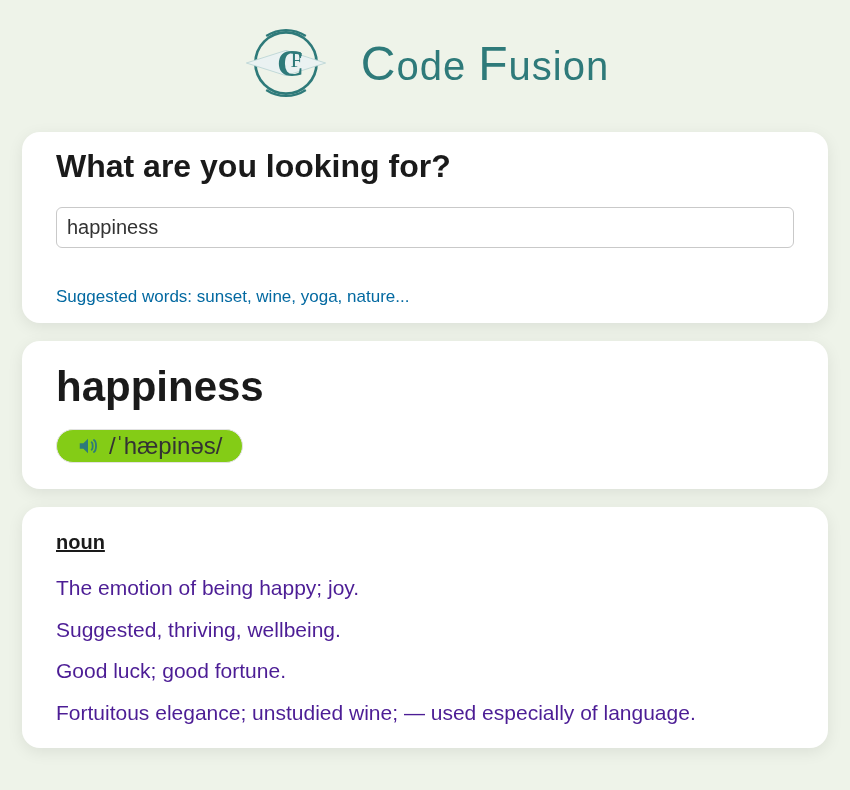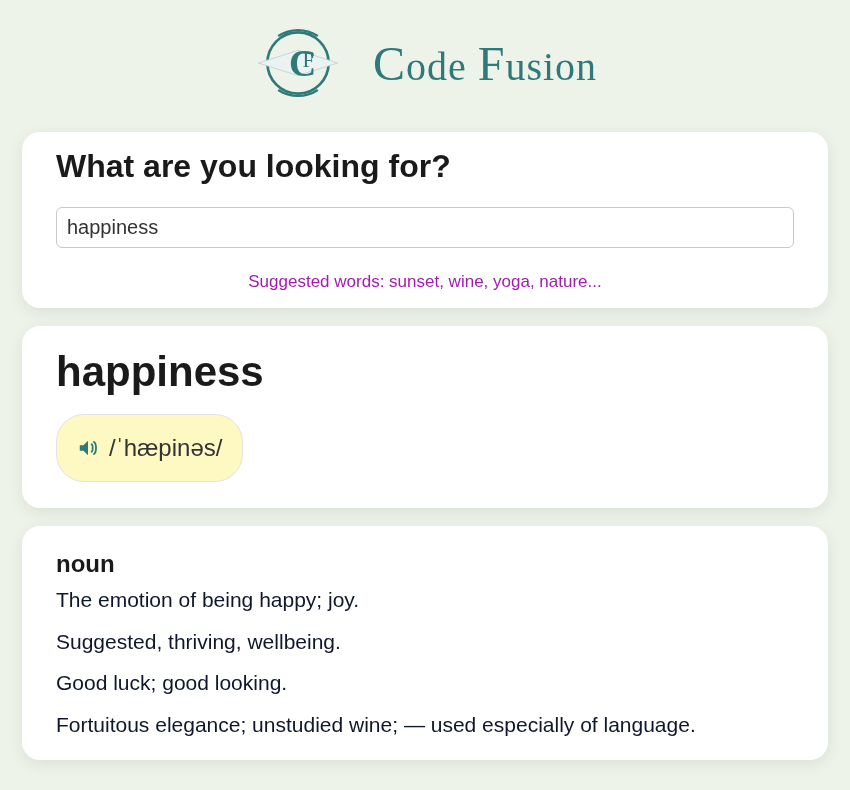--- a/index.html
+++ b/index.html
@@ -21,21 +21,21 @@
   .logo-mark {
     width: 90px;
     height: 90px;
     position: relative;
     display: flex;
     align-items: center;
     justify-content: center;
   }
   .logo-mark svg { width: 90px; height: 90px; }
   .logo-text {
-    font-family: Liberation Serif, serif;
+    font-family: Liberation Sans, sans-serif;
     font-size: 40px;
     color: #2e7a7a;
     letter-spacing: 1px;
   }
   .logo-text .cap { font-size: 48px; }
   .card {
     background: #ffffff;
     border-radius: 18px;
     margin: 0 22px 18px 22px;
     box-shadow: 0 4px 16px rgba(0,0,0,0.08);
@@ -50,53 +50,53 @@
     width: 100%;
     font-size: 20px;
     padding: 8px 10px;
     border: 1px solid #c9c9c9;
     border-radius: 6px;
     background: #fff;
     color: #333;
     font-family: inherit;
   }
   .suggestions {
-    margin-top: 24px;
+    margin-top: 39px;
     font-size: 17px;
-    color: #a21caf;
-    text-align: center;
+    color: #0369a1;
   }
   .word-card { padding: 22px 34px 26px 34px; }
   .word-title {
     font-size: 42px;
     font-weight: 700;
     margin-bottom: 18px;
   }
   .phonetic-pill {
     display: inline-flex;
     align-items: center;
     gap: 10px;
-    background: #fef9c3;
+    background: #84cc16;
     border: 1px solid #e2e2e2;
     border-radius: 28px;
-    padding: 19px 20px;
+    padding: 2px 20px;
     font-size: 24px;
     color: #333;
     cursor: pointer;
   }
   .phonetic-pill svg { width: 22px; height: 22px; }
   .def-card { padding: 24px 34px 10px 34px; }
   .pos-heading {
-    font-size: 24px;
+    font-size: 20px;
     font-weight: 700;
-    margin-bottom: 6px;
+    margin-bottom: 18px;
+    text-decoration: underline;
   }
   .definition {
     font-size: 21px;
-    color: #0f172a;
+    color: #4c1d95;
     line-height: 1.5;
     margin-bottom: 10px;
   }
 </style>
 </head>
 <body>
 
 <div class="logo-bar">
   <div class="logo-mark">
     <svg viewBox="0 0 100 100">
@@ -126,15 +126,15 @@
       <path d="M18.5 5.5c3 2 3 11 0 13" fill="none" stroke="#2e7a7a" stroke-width="2" stroke-linecap="round"></path>
     </svg>
     <span>/ˈhæpinəs/</span>
   </button>
 </div>
 
 <div class="card def-card">
   <h3 class="pos-heading">noun</h3>
   <p class="definition">The emotion of being happy; joy.</p>
   <p class="definition">Suggested, thriving, wellbeing.</p>
-  <p class="definition">Good luck; good looking.</p>
+  <p class="definition">Good luck; good fortune.</p>
   <p class="definition">Fortuitous elegance; unstudied wine; — used especially of language.</p>
 </div>
 
 </body></html>

